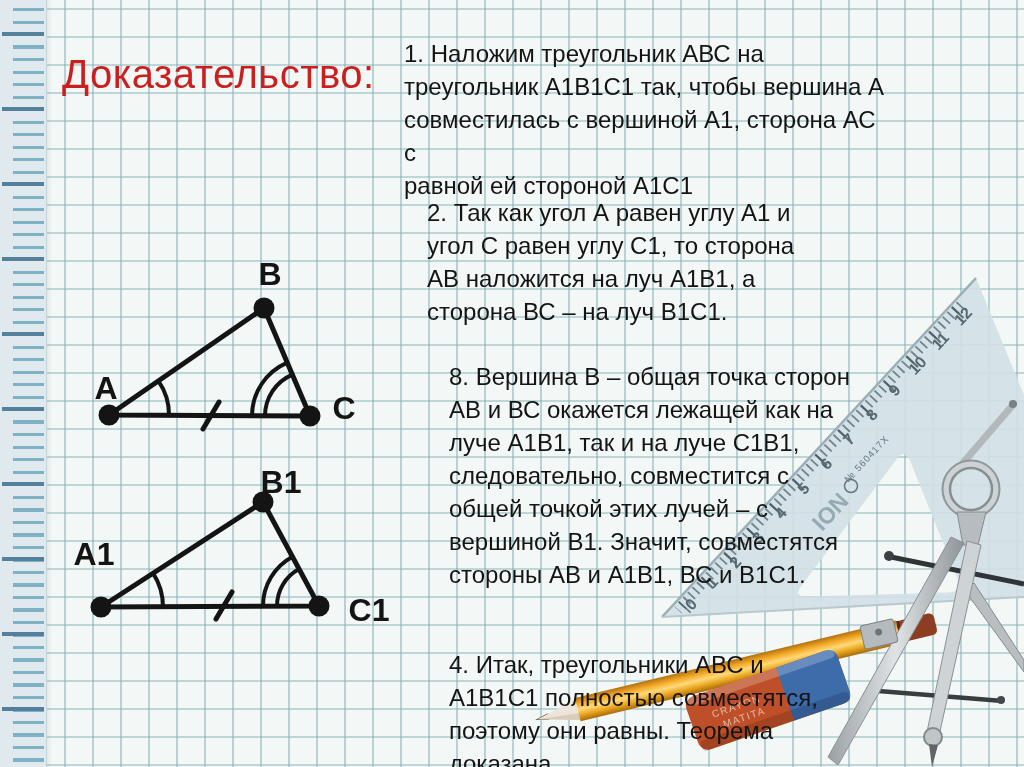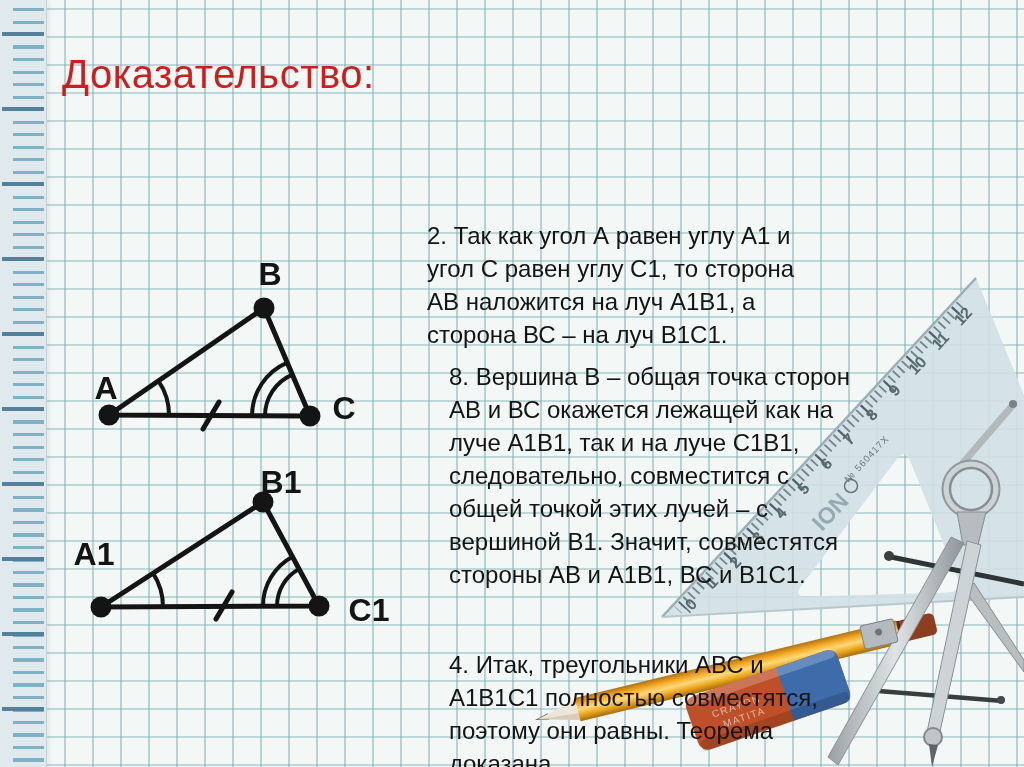--- a/index.html
+++ b/index.html
@@ -15,21 +15,21 @@
   .ruler .minor{position:absolute;left:13px;right:2px;top:-1px;bottom:0;
     background:repeating-linear-gradient(to bottom, transparent 0 9px, #7fb2c5 9px 12.5px);}
   .ruler .major{position:absolute;left:2px;right:2px;top:-39px;bottom:0;
     background:repeating-linear-gradient(to bottom, transparent 0 71px, #54809b 71px 75px);}
   .fig{position:absolute;inset:0;z-index:2;}
   .title{position:absolute;left:62px;top:52px;z-index:3;font-size:40px;color:#cb1f1f;
     letter-spacing:0.5px;white-space:nowrap;}
   .para{position:absolute;z-index:3;font-size:24px;line-height:33px;color:#141414;
     white-space:pre-line;}
   .p1{left:404px;top:37px;width:486px;}
-  .p2{left:427px;top:196px;width:450px;margin-top:23px;}
+  .p2{left:427px;top:196px;width:450px;}
   .p3{left:449px;top:360px;width:462px;}
   .p4{left:449px;top:648px;width:450px;}
   svg text{font-family:"Liberation Sans",sans-serif;}
 </style>
 </head>
 <body>
 
 <div class="page">
   <div class="paper"></div>
 
@@ -149,20 +149,24 @@
     </g>
     <g font-size="32" font-weight="bold" fill="#141414" text-anchor="middle">
       <text x="94" y="565">A1</text>
       <text x="281" y="493">B1</text>
       <text x="369" y="621">C1</text>
     </g>
   </svg>
 
   <div class="title">Доказательство:</div>
 
+  <div class="para p1">1. Наложим треугольник  АВС  на
+треугольник А1В1С1 так, чтобы вершина  А
+совместилась с вершиной А1, сторона АС с
+равной ей стороной А1С1</div>
   <div class="para p2">2. Так как угол А равен углу А1 и
 угол С равен углу С1, то сторона
 АВ наложится на луч А1В1, а
 сторона ВС – на луч В1С1.</div>
   <div class="para p3">8. Вершина В – общая точка сторон
 АВ и ВС  окажется лежащей как на
 луче А1В1, так и на луче С1В1,
 следовательно, совместится с
 общей точкой этих лучей – с
 вершиной В1. Значит, совместятся

